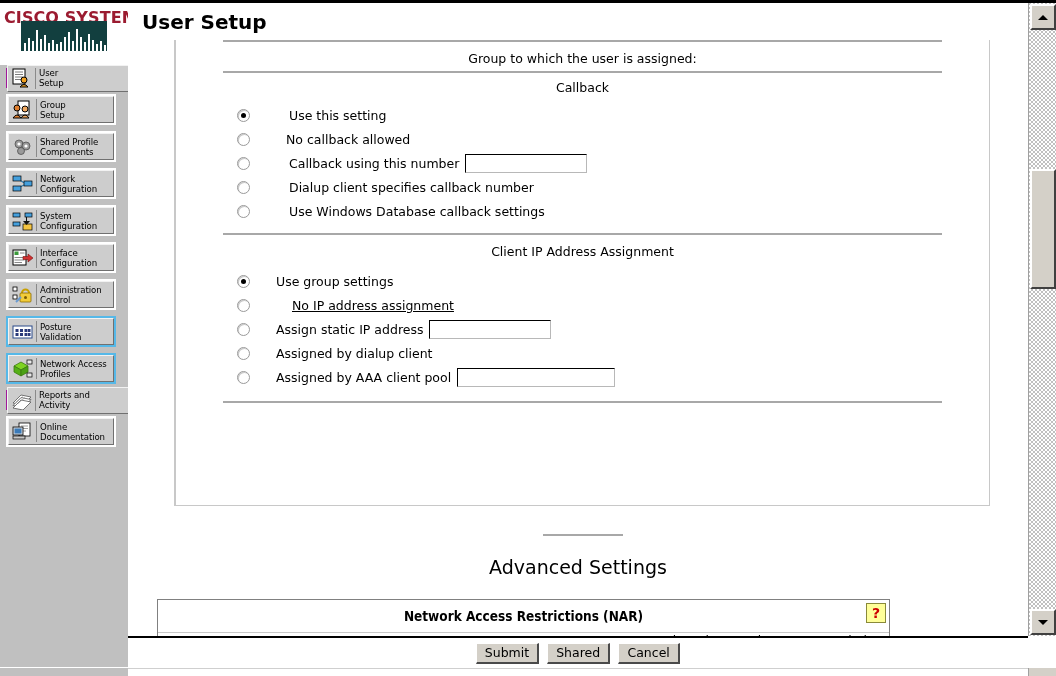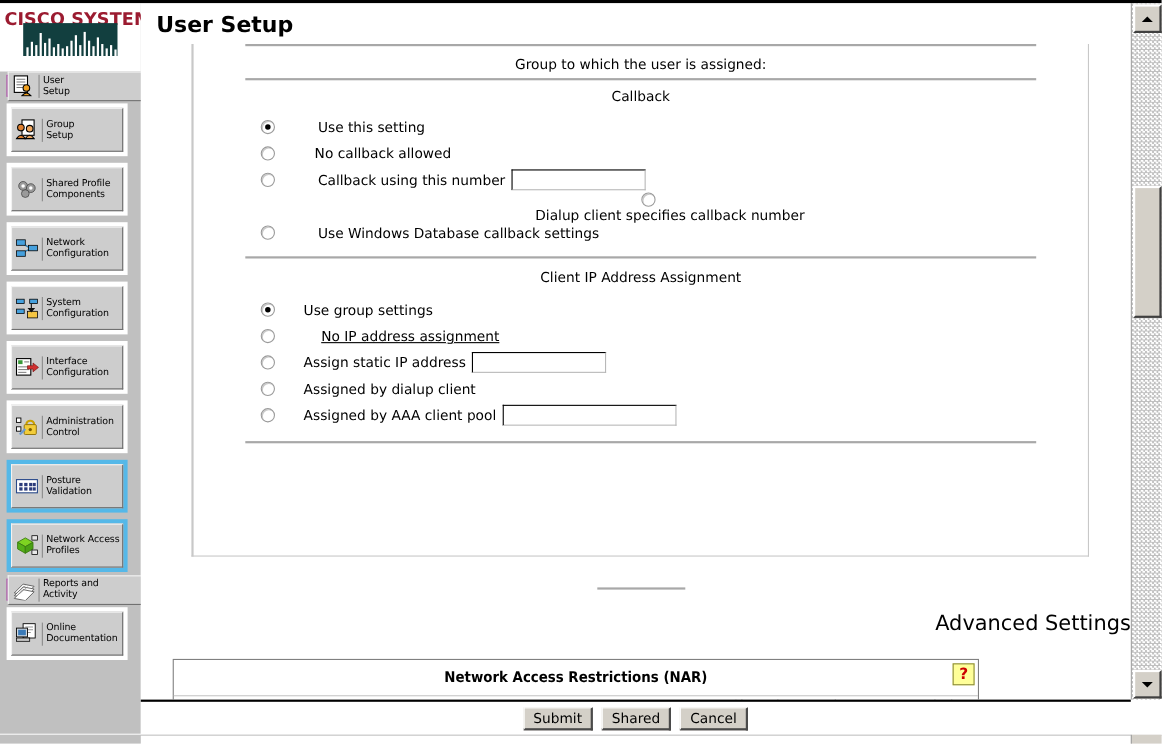--- a/index.html
+++ b/index.html
@@ -52,23 +52,23 @@
     left: 21px; top: 18px;
     width: 86px; height: 30px;
   }
   .logo-bars svg { display: block; }
 
   .nav-list {
     padding: 3px 0 0 6px;
   }
   .nav-item {
     width: 110px;
-    height: 48px;
+    height: 31px;
     margin-bottom: 6px;
-    border: 4px solid #ffffff;
+    border: 2px solid #ffffff;
     background: #c0c0c0;
     box-sizing: border-box;
     display: flex;
     align-items: stretch;
     position: relative;
     cursor: pointer;
   }
   .nav-item.sel { border-color: #a0189a; }
   .nav-item.cyan { border-color: #55b8e8; }
   .nav-item .inner {
@@ -254,21 +254,21 @@
   .adv-divider {
     position: absolute;
     left: 415px; top: 531px;
     width: 80px; height: 0;
     border-top: 2px solid #a8a8a8;
   }
   .adv-title {
     position: absolute;
     left: 0; top: 553px;
     width: 900px;
-    text-align: right;
+    text-align: center;
     font-family: "DejaVu Sans", sans-serif;
     font-size: 19px;
     color: #000000;
   }
 
   
   .nar-panel {
     position: absolute;
     left: 29px; top: 596px;
     width: 733px;
@@ -711,21 +711,21 @@
       </div>
       <div class="radio-row" style="padding-left:14px;">
         <span class="rbtn"></span>
         <span class="rlabel" style="margin-left:36px;">No callback allowed</span>
       </div>
       <div class="radio-row" style="padding-left:14px;">
         <span class="rbtn"></span>
         <span class="rlabel" style="margin-left:39px;">Callback using this number</span>
         <input class="tin" type="text" style="width: 122px; margin-left: 6px;" value="">
       </div>
-      <div class="radio-row" style="padding-left:14px;flex-direction:column;">
+      <div class="radio-row" style="padding-left:14px;">
         <span class="rbtn"></span>
         <span class="rlabel" style="margin-left:39px;">Dialup client specifies callback number</span>
       </div>
       <div class="radio-row" style="padding-left:14px;">
         <span class="rbtn"></span>
         <span class="rlabel" style="margin-left:39px;">Use Windows Database callback settings</span>
       </div>
 
       <div style="height:10px;"></div>
       <div class="hrule"></div>

